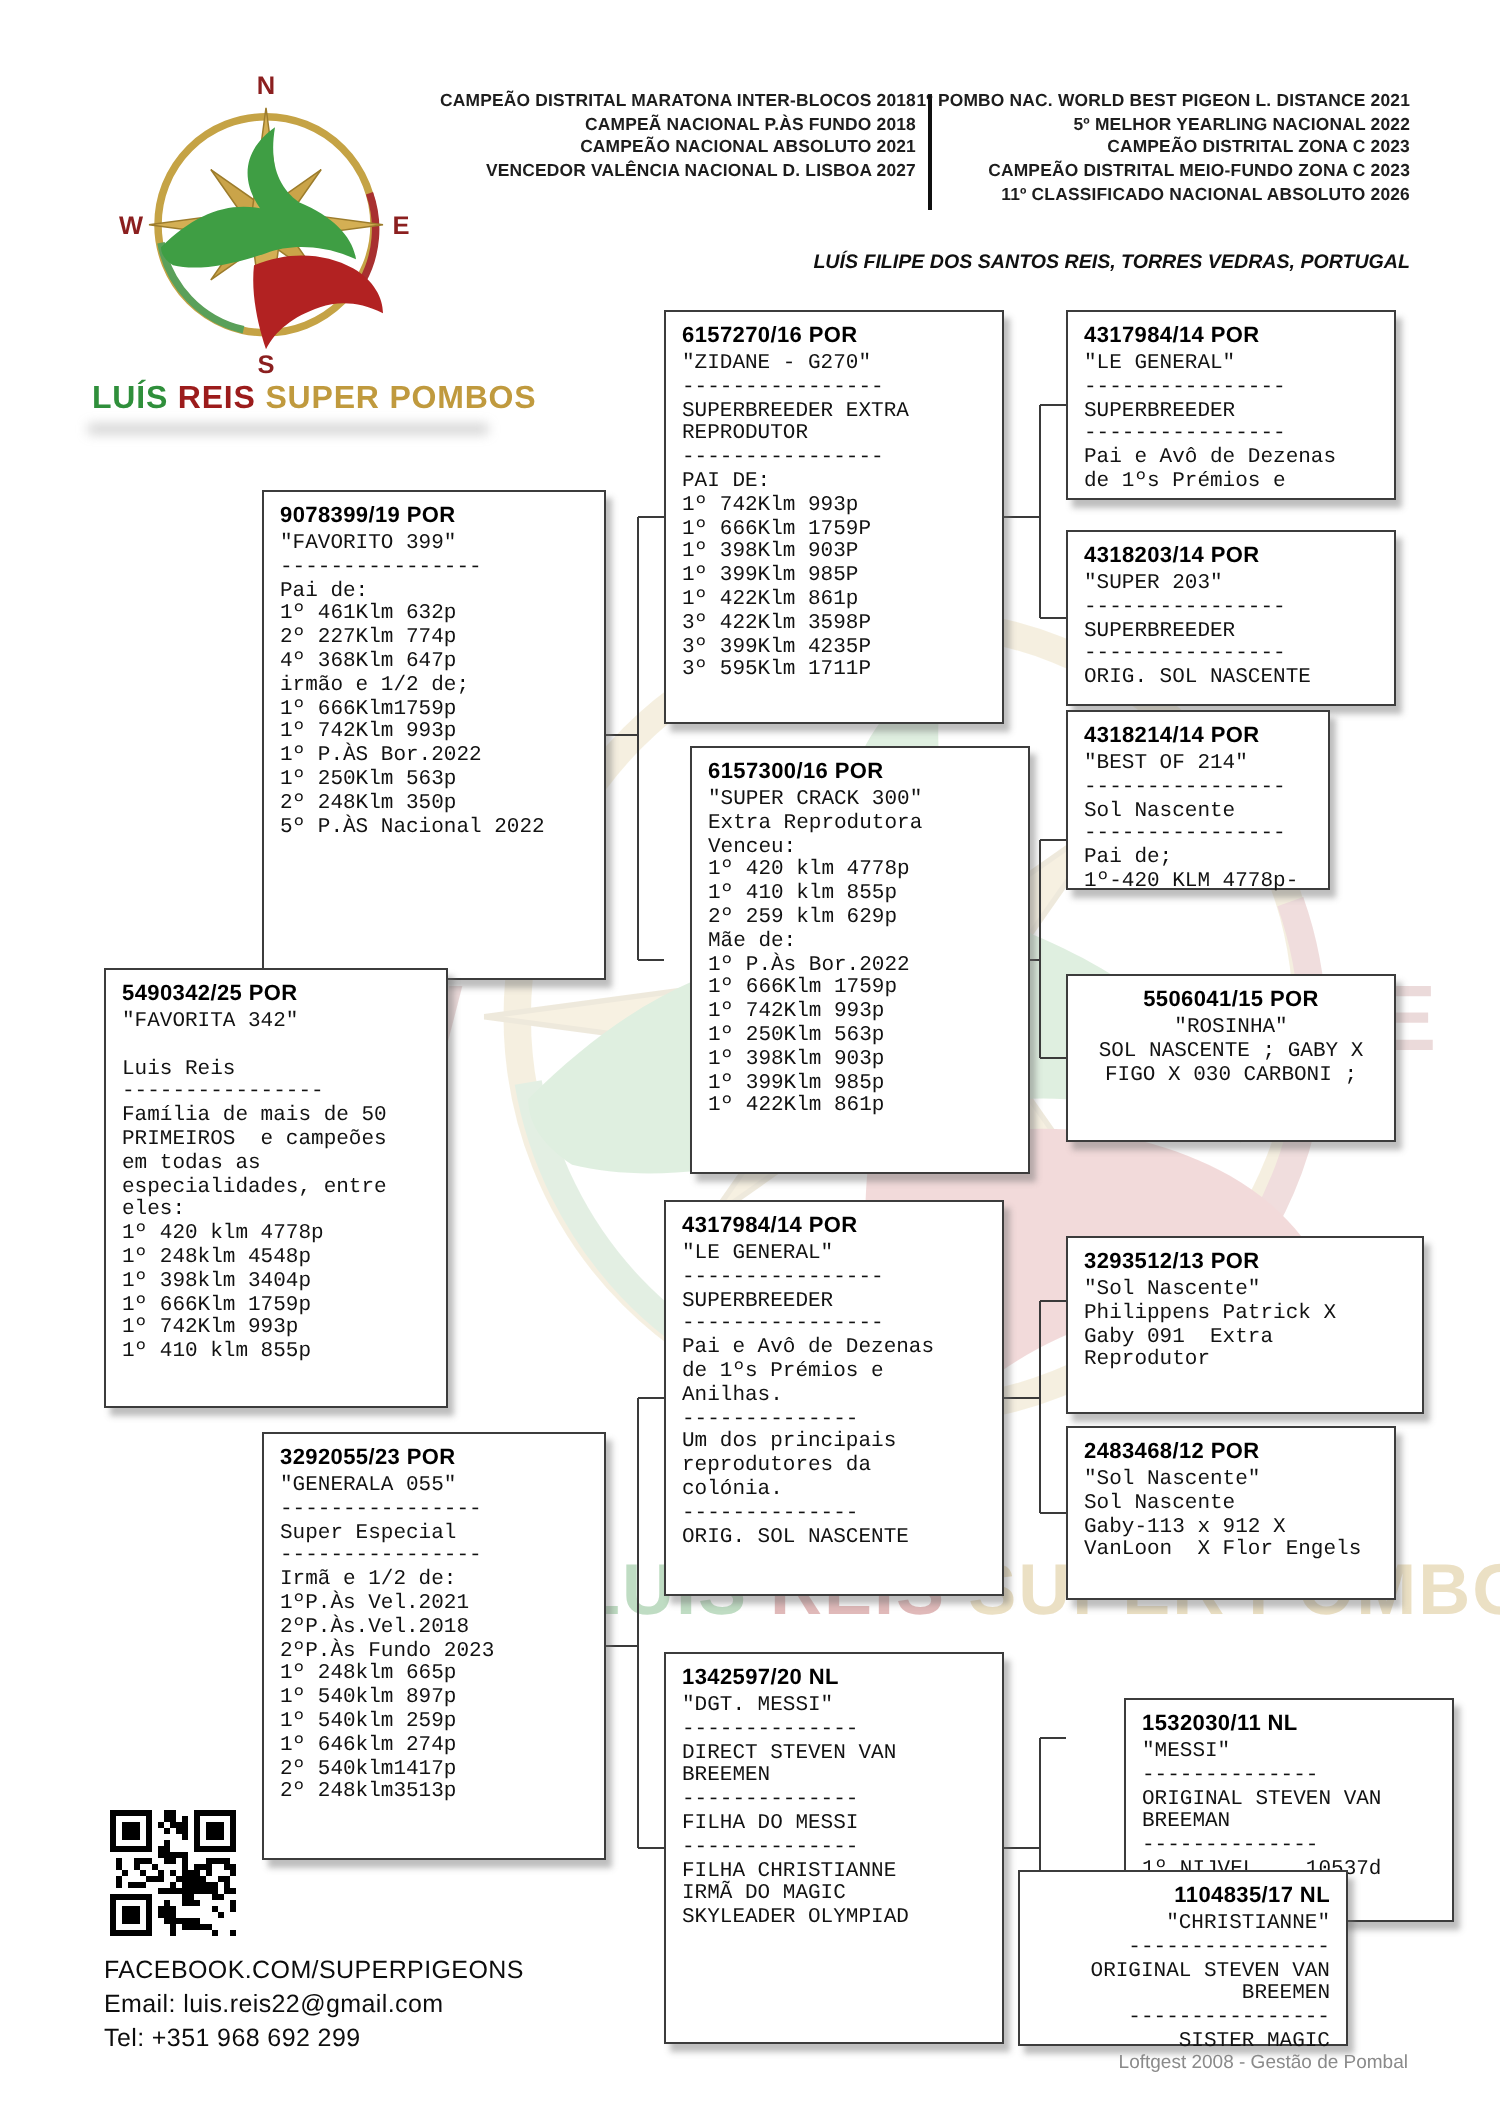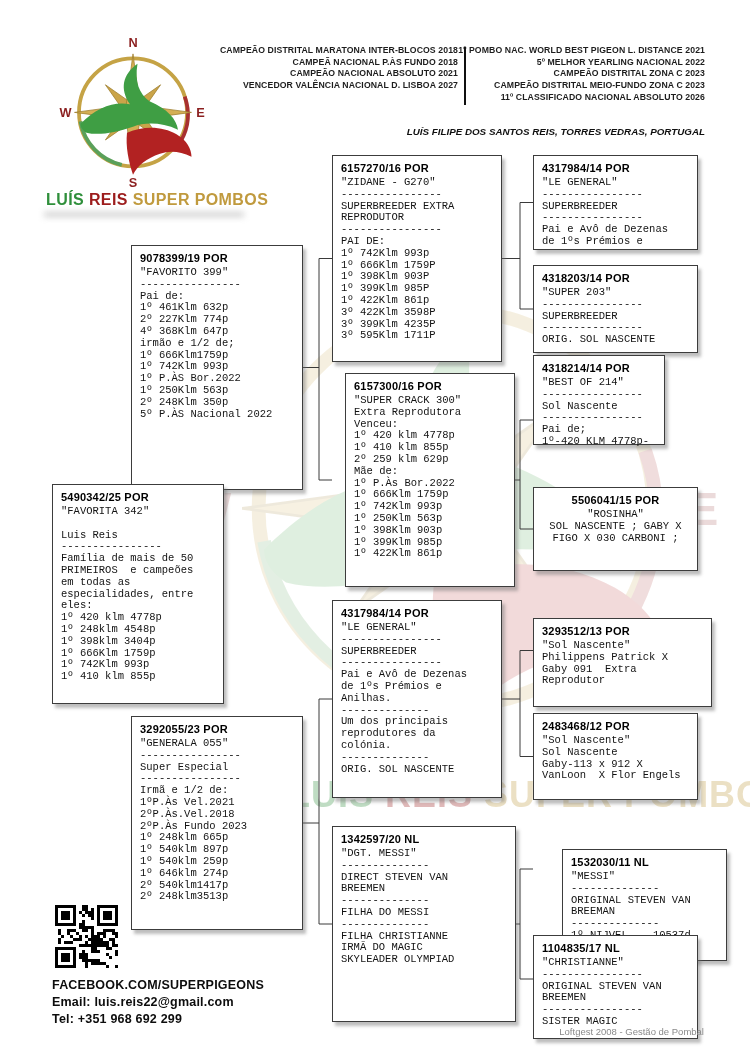--- a/index.html
+++ b/index.html
@@ -27,21 +27,21 @@
   .wm-text .w1{color:#2f8f3b;} .wm-text .w2{color:#9c1c1c;} .wm-text .w3{color:#c09a3e;}
   
   #connector-layer{position:absolute;left:0;top:0;z-index:2;}
   .pbox{position:absolute;background:#ffffff;border:1px solid #3c3c3c;box-sizing:border-box;
         box-shadow:3px 4px 3px rgba(110,110,110,.45);padding:6px 8px 4px 8px;z-index:3;}
   .pbox .ring{font-weight:bold;font-size:11px;letter-spacing:.2px;color:#000;margin:0 0 3px 0;}
   .pbox .body{font-family:"Liberation Mono","DejaVu Sans Mono",monospace;font-size:10.5px;
               line-height:11.8px;white-space:pre;color:#121212;}
   
   .qr{position:absolute;left:55px;top:905px;z-index:4;}
-  .contact{position:absolute;left:52px;top:977px;font-weight:bold;font-size:12.5px;
+  .contact{position:absolute;left:52px;top:977px;font-weight:normal;font-size:12.5px;
            line-height:17px;color:#0d0d0d;letter-spacing:.2px;z-index:4;}
   .credit{position:absolute;right:46px;top:1026px;font-size:9.5px;color:#8a8a8a;z-index:4;}
 </style>
 </head>
 <body>
 
 <div class="page">
 
   <svg width="0" height="0" style="position:absolute" aria-hidden="true">
     <defs>
@@ -223,21 +223,21 @@
 Pai e Avô de Dezenas
 de 1ºs Prémios e
 Anilhas.
 --------------
 Um dos principais
 reprodutores da
 colónia.
 --------------
 ORIG. SOL NASCENTE</div>
       </div>
-      <div class="pbox" style="left: 332px; top: 826px; width: 184px; height: 196px;">
+      <div class="pbox" style="left: 332px; top: 826px; width: 170px; height: 196px;">
         <div class="ring">1342597/20 NL</div>
         <div class="body">"DGT. MESSI"
 --------------
 DIRECT STEVEN VAN
 BREEMEN
 --------------
 FILHA DO MESSI
 --------------
 FILHA CHRISTIANNE
 IRMÃ DO MAGIC
@@ -291,21 +291,21 @@
       </div>
       <div class="pbox" style="left: 562px; top: 825px; width: 165px; height: 112px; margin-top: 24px;">
         <div class="ring">1532030/11 NL</div>
         <div class="body">"MESSI"
 --------------
 ORIGINAL STEVEN VAN
 BREEMAN
 --------------
 1º NIJVEL    10537d</div>
       </div>
-      <div class="pbox" style="left: 533px; top: 935px; width: 165px; height: 104px;">
+      <div class="pbox" style="left: 509px; top: 935px; width: 165px; height: 88px; text-align: right;">
         <div class="ring">1104835/17 NL</div>
         <div class="body">"CHRISTIANNE"
 ----------------
 ORIGINAL STEVEN VAN
 BREEMEN
 ----------------
 SISTER MAGIC</div>
       </div>
     </div>
 

